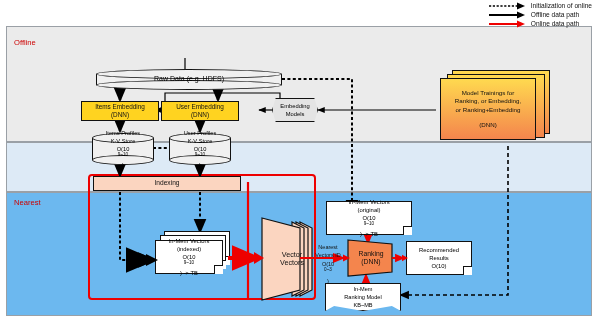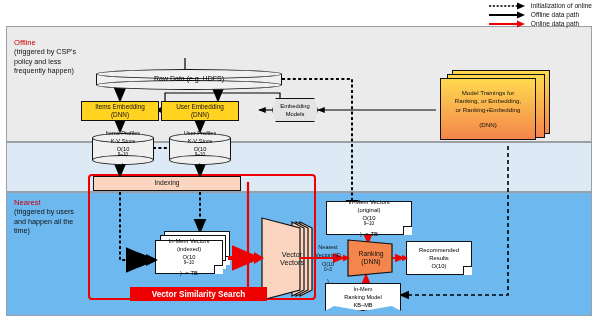--- a/index.html
+++ b/index.html
@@ -73,25 +73,23 @@
 <body>
 
 <div id="root">
 
   <div class="band" id="band-offline"></div>
   <div class="band" id="band-nearline"></div>
   <div class="band" id="band-online"></div>
 
   <div class="band-label" style="left:14px;top:38px;width:74px;">
     <span class="hdr">Offline</span>
-    <span>(triggered by CSP's policy and less frequently happen)</span>
   </div>
   <div class="band-label" style="left:14px;top:198px;width:72px;">
     <span class="hdr">Nearest</span>
-    <span>(triggered by users and happen all the time)</span>
   </div>
 
   <div id="legend">
     <div class="lg-row">
       <span class="lg-key">
         <svg width="38" height="8">
             <line x1="0" y1="4" x2="28" y2="4" stroke="#000" stroke-width="1.6" stroke-dasharray="2.2,1.6"></line>
             <polygon points="28,0.6 36,4 28,7.4" fill="#000"></polygon>
           </svg>
       </span>
@@ -262,23 +260,20 @@
     <polygon points="262,218 300,228 300,290 262,300" fill="#fbd5c0" stroke="#111" stroke-width="1.2"></polygon>
 
     <polygon points="348,240 392,244 392,272 348,276" fill="#f4854d" stroke="#111" stroke-width="1.2"></polygon>
   </svg>
 
   <div class="node" style="left:262px;top:240px;width:60px;height:38px;flex-direction:column;font-size:7.2px;z-index:6;background:transparent;">
     <span>Vector</span>
     <span>Vectors</span>
   </div>
 
-  <div class="vsr-label" style="left:130px;top:287px;width:137px;height:14px;">
-    <span>Vector Similarity Search</span>
-  </div>
 
   <div class="doc" style="left:326px;top:201px;width:86px;height:34px;font-size:5.9px;">
     <span>In-Mem Vectors</span>
     <span>(original)</span>
     <span><span>O(10</span><sup>9~10</sup><span>) -&gt; TB</span></span>
   </div>
 
   <div class="node" style="left:306px;top:250px;width:44px;height:28px;flex-direction:column;font-size:5.5px;background:transparent;z-index:7;">
     <span>Nearest</span>
     <span>Vectors ID</span>

